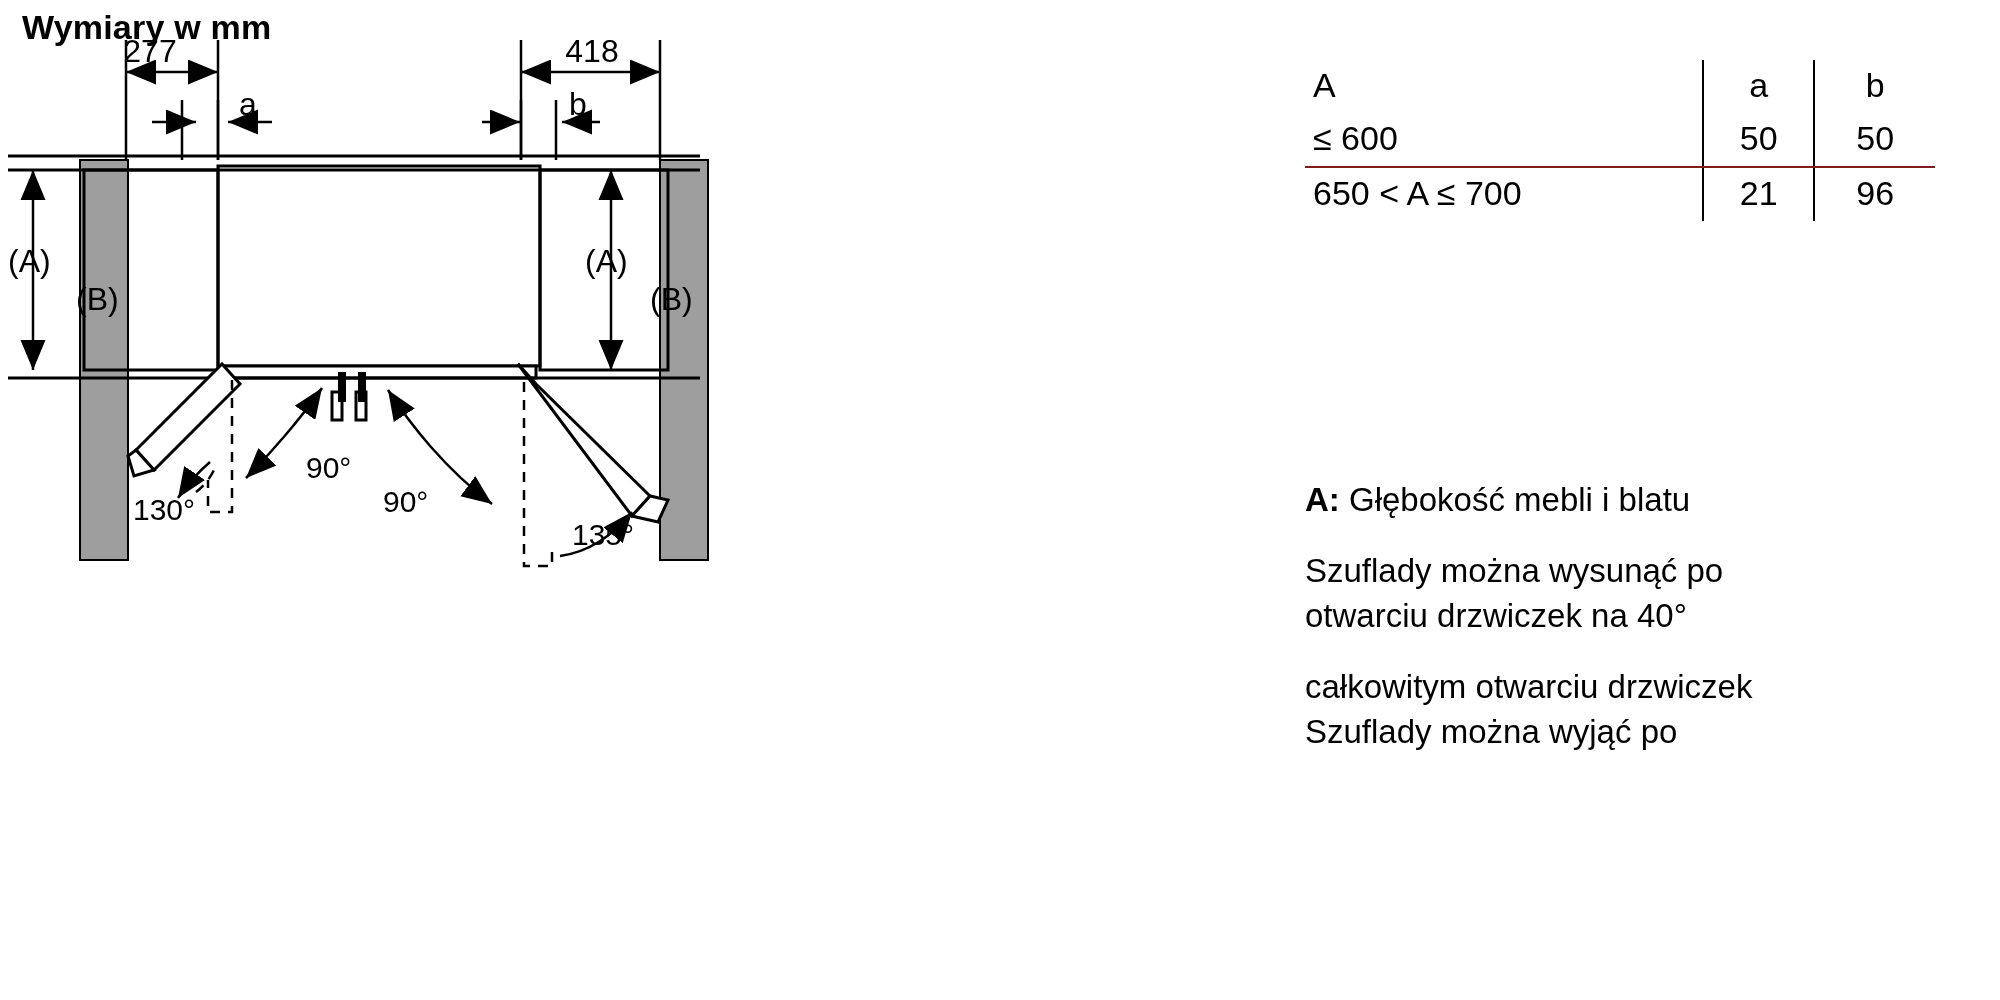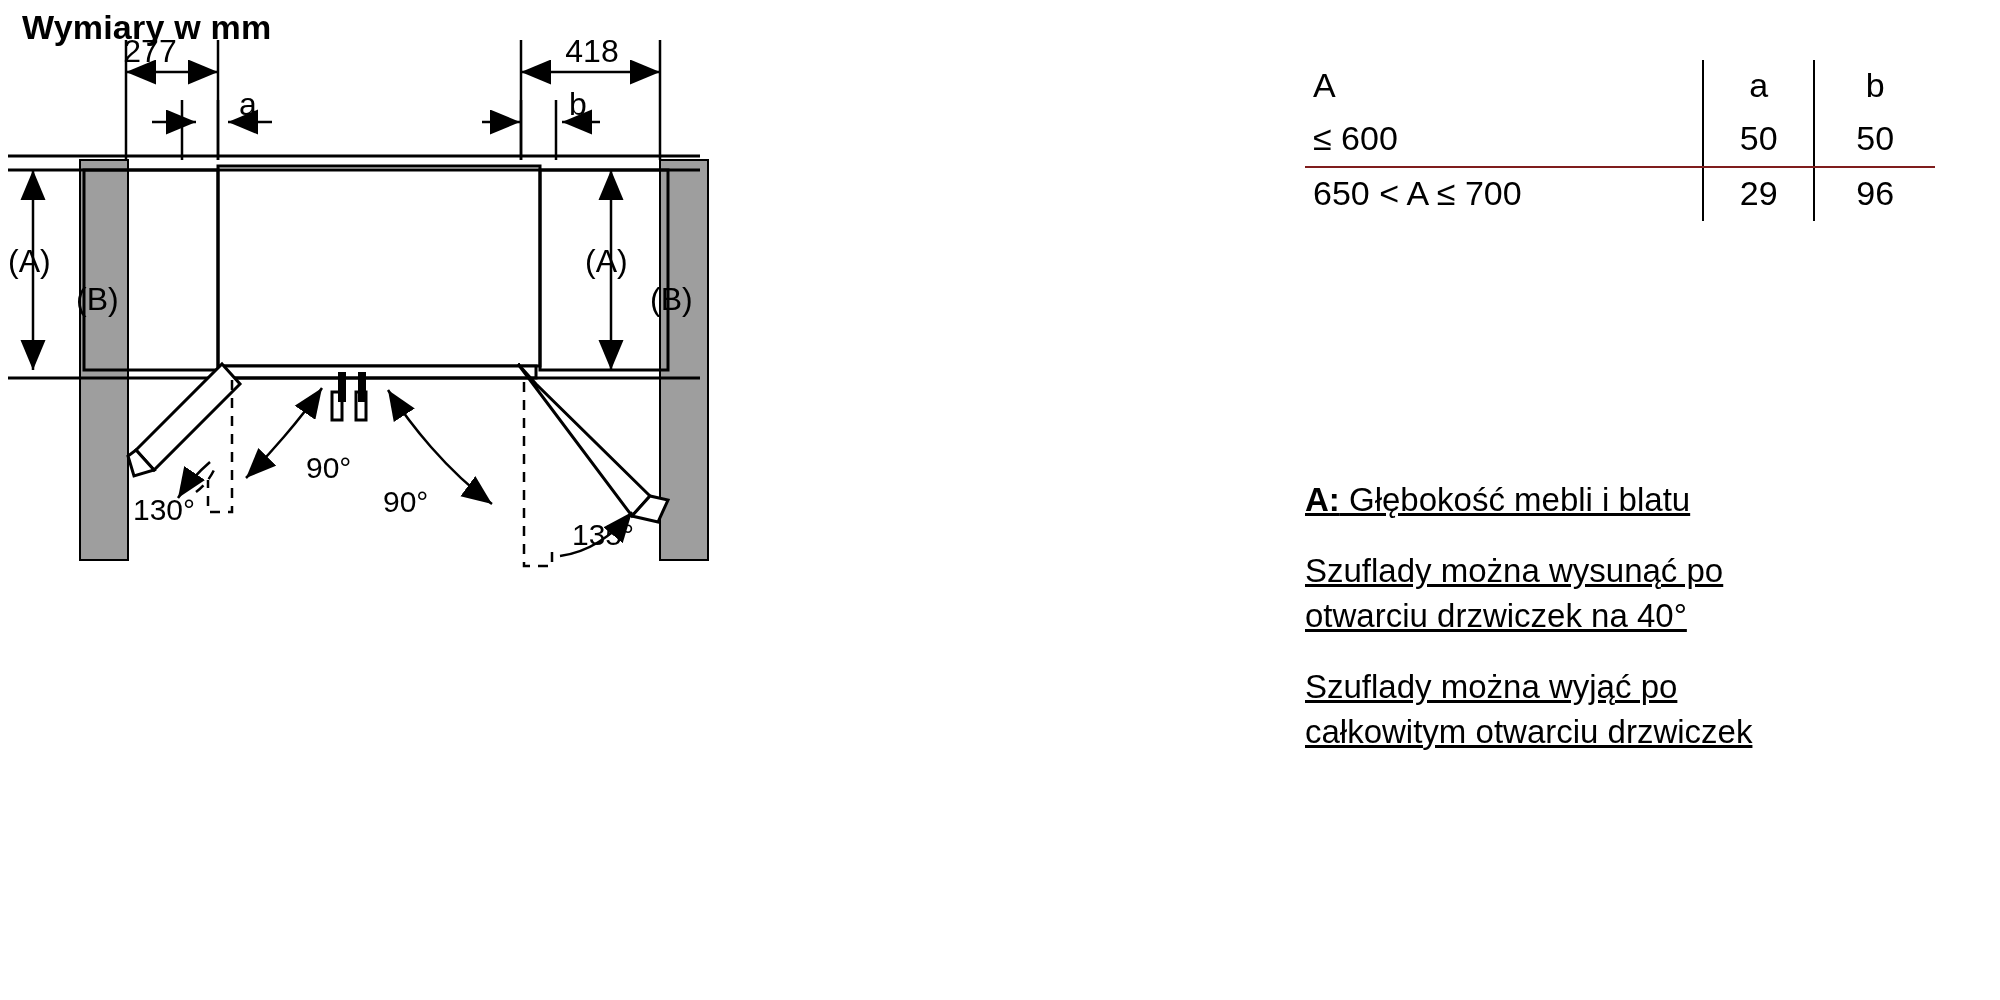--- a/index.html
+++ b/index.html
@@ -78,21 +78,20 @@
   .legend {
     position: absolute;
     left: 1305px;
     top: 480px;
     width: 690px;
     font-size: 33px;
     line-height: 1.24;
   }
   .legend p {
     margin: 0 0 4px 0;
-    text-decoration: underline;
   }
   .legend .blk {
     margin-bottom: 30px;
   }
   .legend b {
     font-weight: 700;
   }
   .legend .indent {
     padding-left: 42px;
   }
@@ -240,39 +239,39 @@
         </tr>
       </thead>
       <tbody>
         <tr>
           <td class="colA">≤ 600</td>
           <td class="colB">50</td>
           <td class="colC">50</td>
         </tr>
         <tr>
           <td class="colA">650 &lt; A ≤ 700</td>
-          <td class="colB">29</td>
+          <td class="colB">21</td>
           <td class="colC">96</td>
         </tr>
       </tbody>
     </table>
   </div>
 
   <div class="legend">
     <div class="blk">
       <p>
         <b>A:</b>
         <span>Głębokość mebli i blatu</span>
       </p>
     </div>
 
     <div class="blk">
       <p>Szuflady można wysunąć po</p>
       <p>otwarciu drzwiczek na 40°</p>
     </div>
 
     <div>
+      <p>całkowitym otwarciu drzwiczek</p>
       <p>Szuflady można wyjąć po</p>
-      <p>całkowitym otwarciu drzwiczek</p>
     </div>
   </div>
 
 </div>
 
 </body></html>

